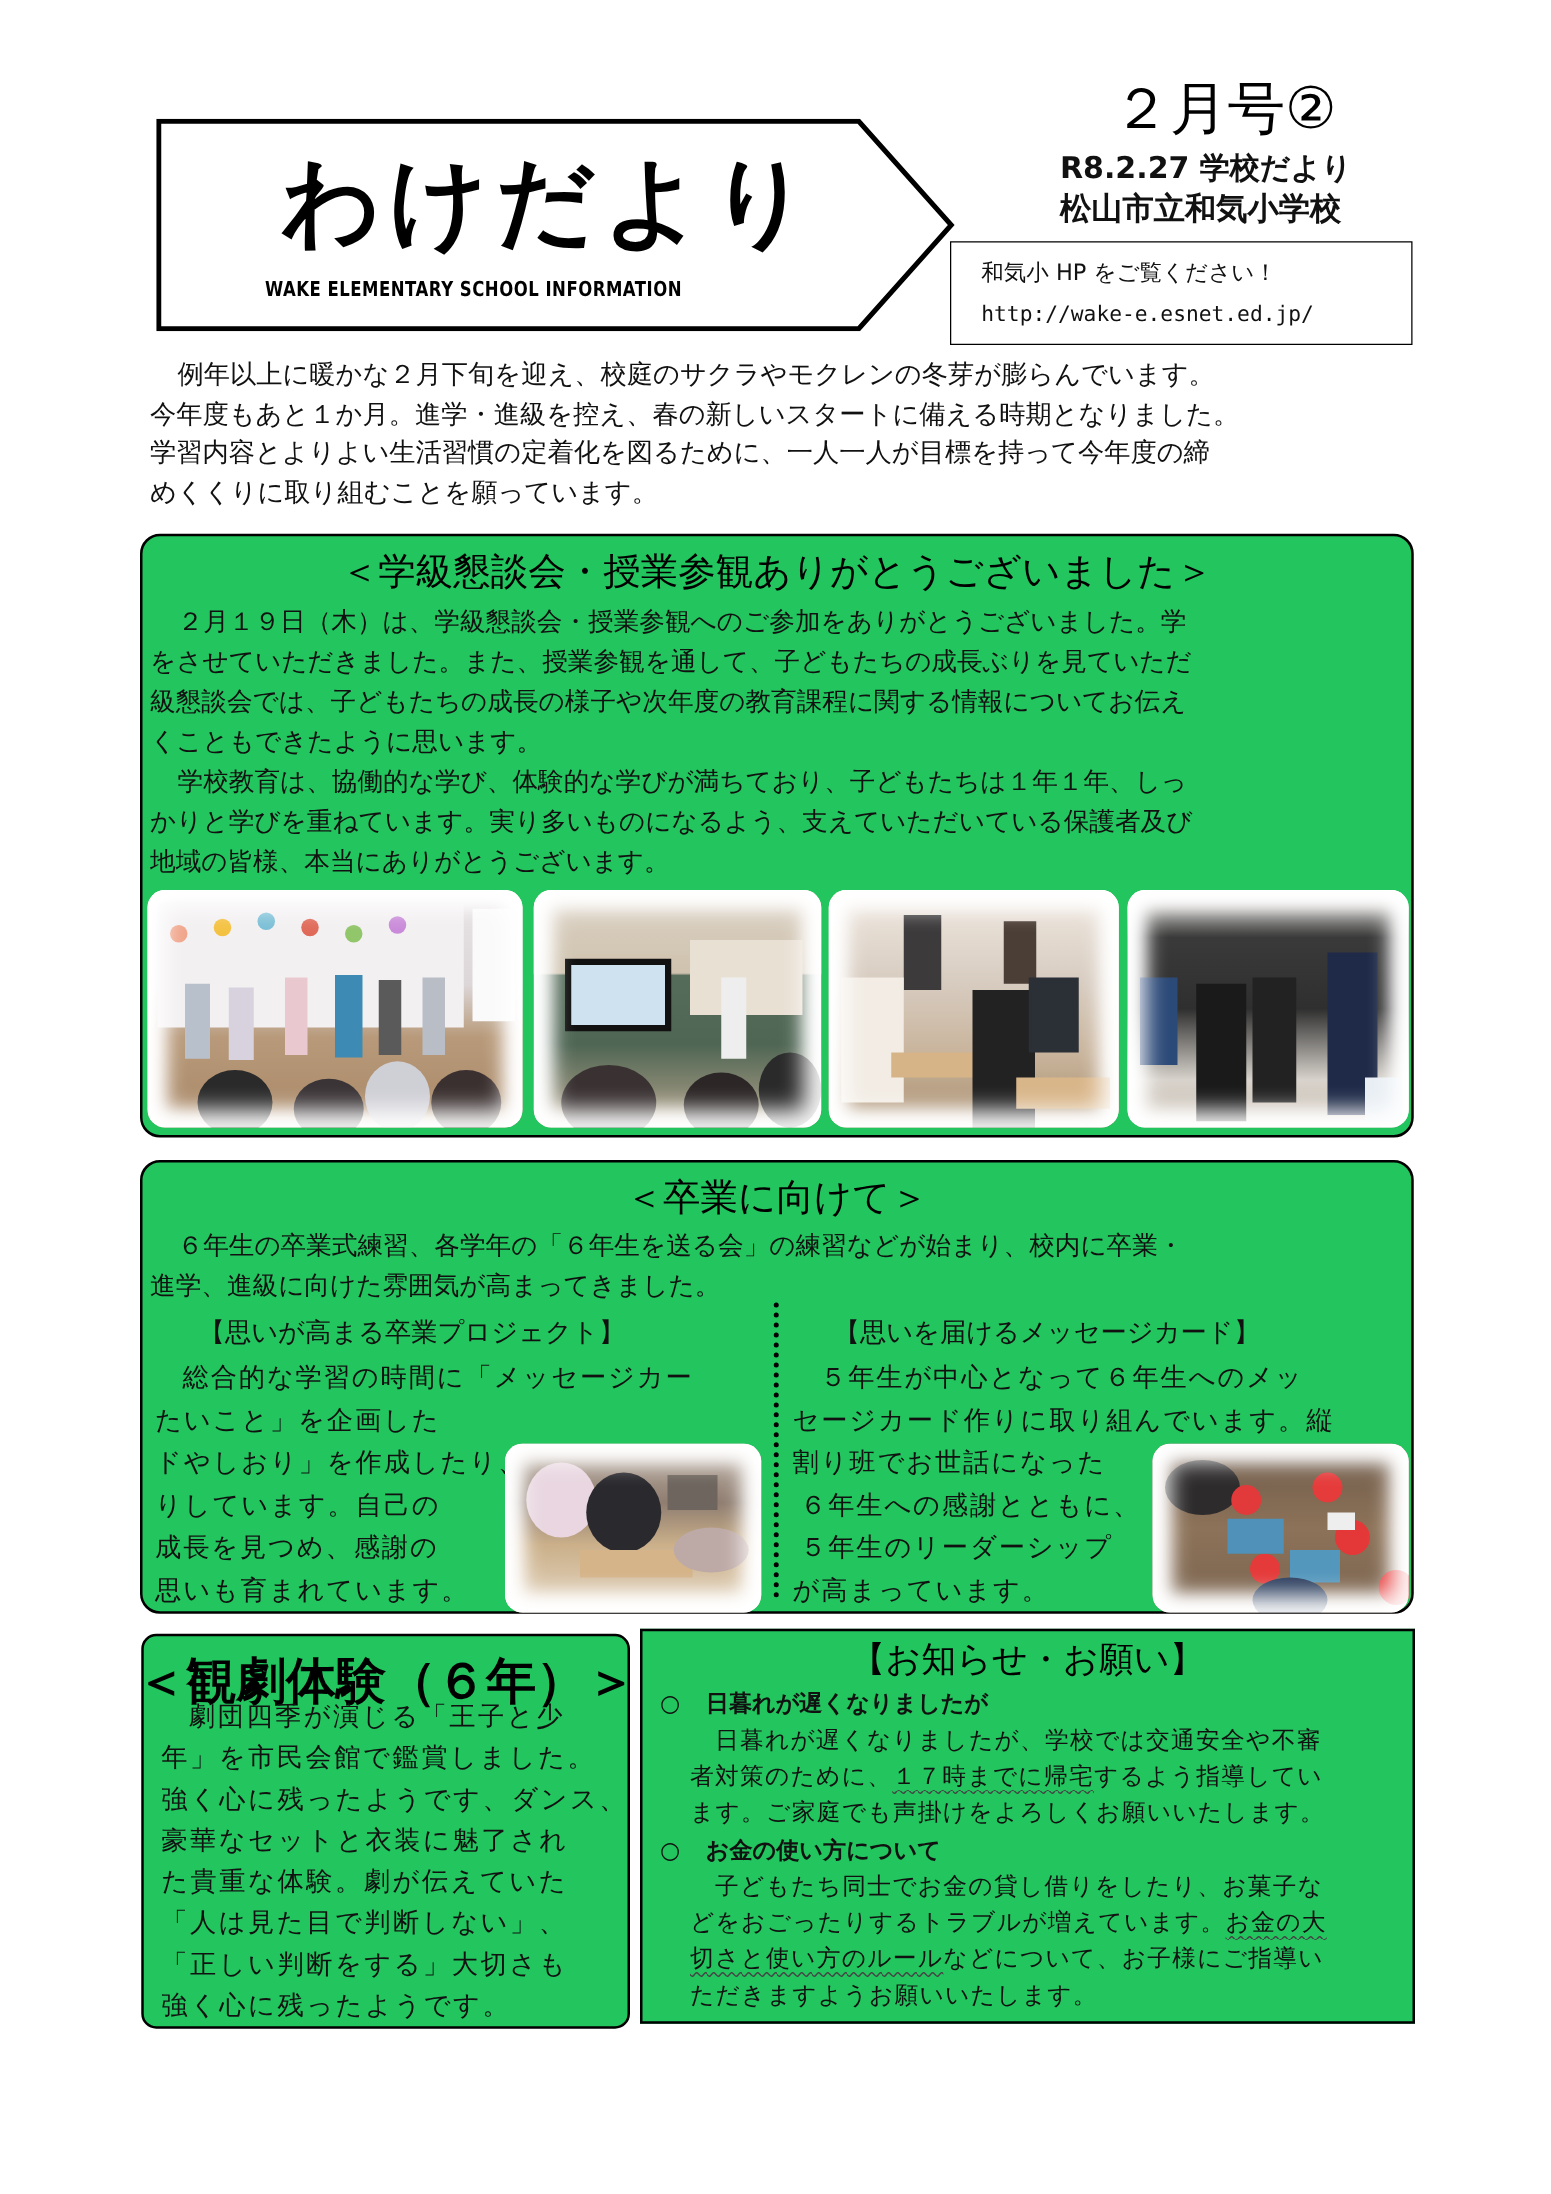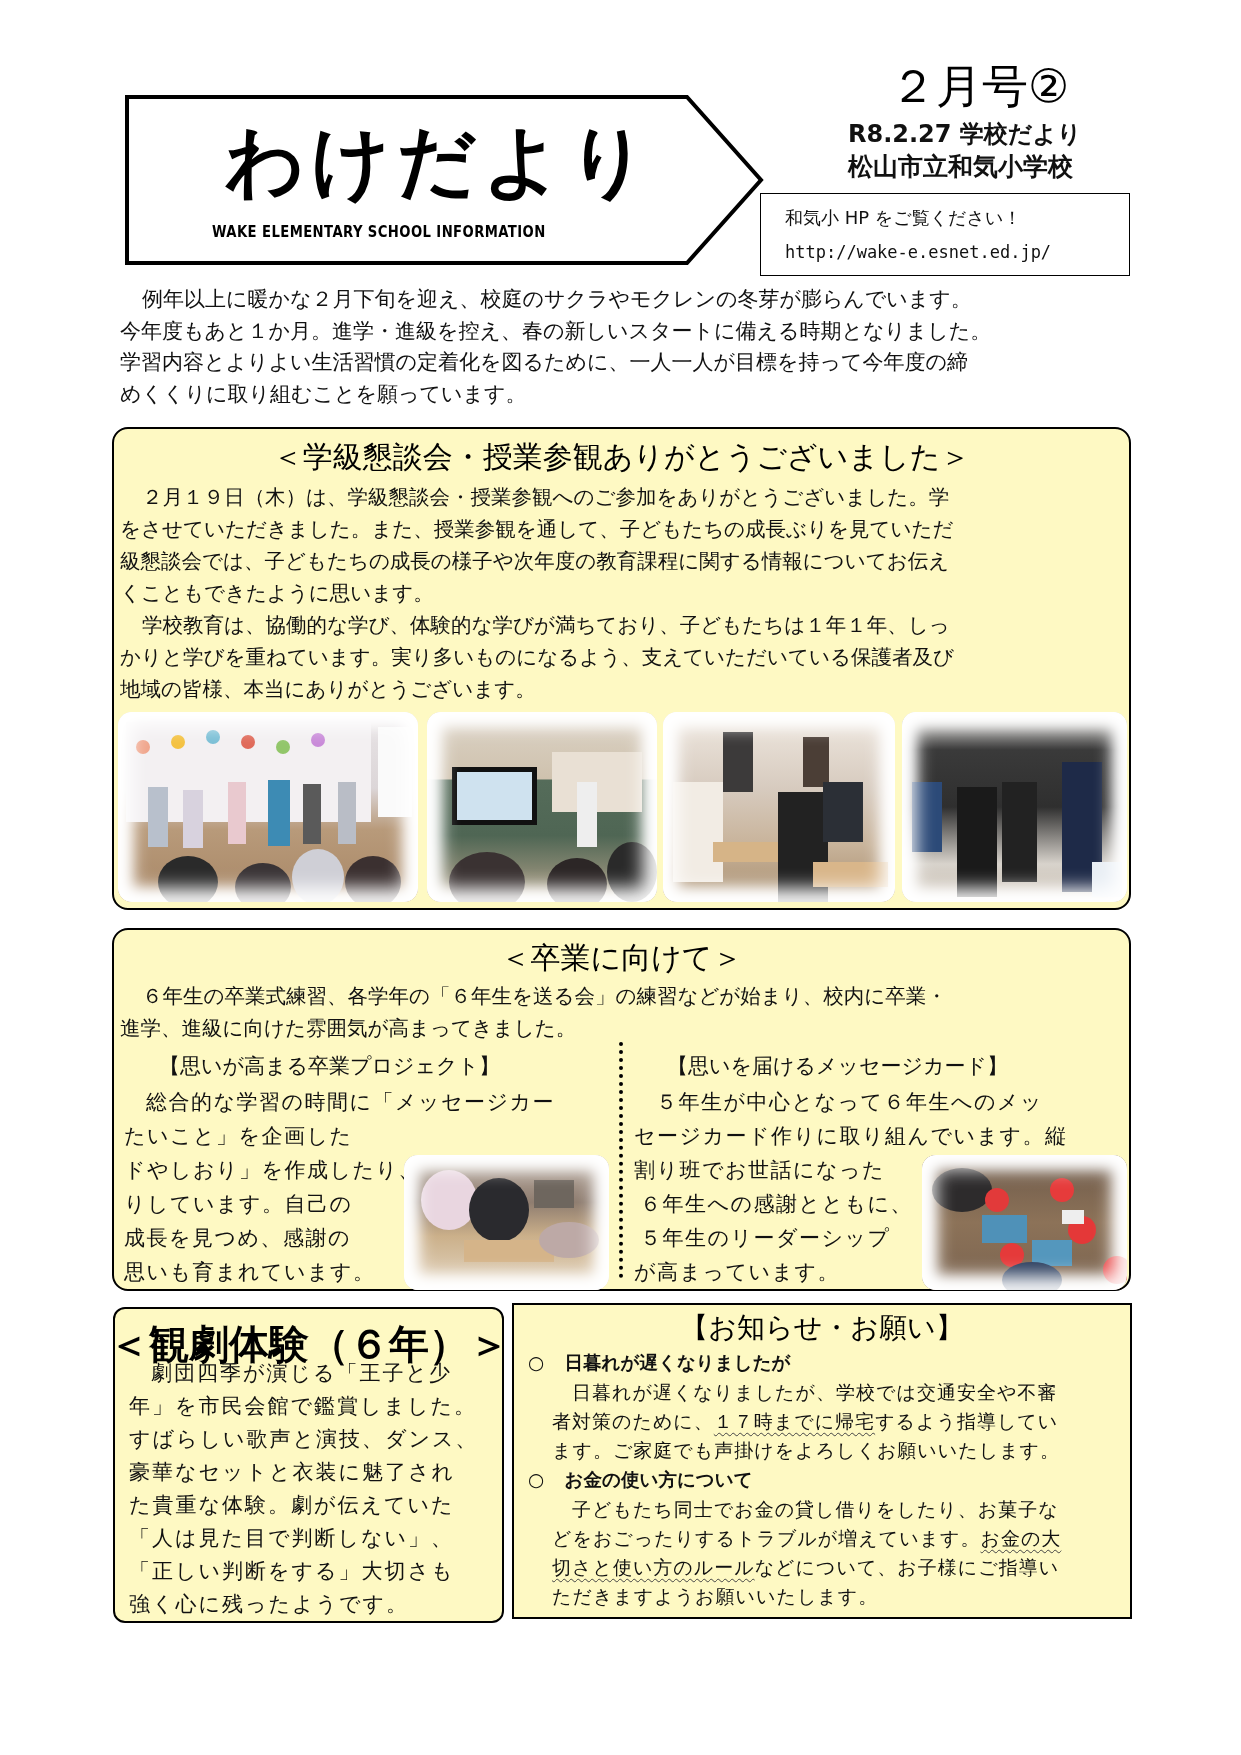--- a/index.html
+++ b/index.html
@@ -21,21 +21,21 @@
   #hpbox { left: 760px; top: 193px; width: 370px; height: 83px; border: 1.5px solid #000; }
   #hp-label { left: 24px; top: 12px; font-family: "DejaVu Sans", sans-serif; font-size: 18px; white-space: nowrap; position: absolute; }
   #hp-url { left: 24px; top: 48px; font-family: "DejaVu Sans Mono", monospace; font-size: 17px; white-space: nowrap; position: absolute; }
 
   
   #intro { left: 120px; top: 284px; width: 1000px; font-size: 21px; line-height: 31.5px; }
   .line { white-space: nowrap; display: block; }
   .indent { padding-left: 22px; }
 
   
-  .box { position: absolute; border: 2px solid #000; border-radius: 16px; background: #fef9c3; }
+  .box { position: absolute; border: 2px solid #000; border-radius: 16px; background: #22c55e; }
   #sec1 { left: 112px; top: 427px; width: 1019px; height: 483px; }
   #sec2 { left: 112px; top: 928px; width: 1019px; height: 363px; }
   #sec3 { left: 113px; top: 1307px; width: 391px; height: 316px; border-radius: 12px; }
   #sec4 { left: 512px; top: 1303px; width: 620px; height: 316px; border-radius: 0; border: 2px solid #000; }
 
   .sec-title { position: absolute; left: 0; right: 0; text-align: center; font-family: "DejaVu Sans", sans-serif; font-size: 30px; white-space: nowrap; color: #000; }
   .para { position: absolute; font-size: 20.5px; line-height: 32px; }
 
   
   .photo { position: absolute; border-radius: 14px; overflow: hidden;
@@ -196,21 +196,21 @@
       <circle cx="195" cy="115" r="14" fill="#e63b3b"></circle>
     </svg>
   </div>
 </div>
 
 <div id="sec3" class="box">
   <div class="sec-title" style="top:8px; font-size:40px; font-weight:bold; left:-6px;">＜観劇体験（６年）＞</div>
   <div class="col-text" style="left:14px; top:48px; font-size:21px; line-height:33px; letter-spacing:2px;">
     <span class="line" style="padding-left:22px;">劇団四季が演じる「王子と少</span>
     <span class="line">年」を市民会館で鑑賞しました。</span>
-    <span class="line">すばらしい歌声と演技、ダンス、</span>
+    <span class="line">強く心に残ったようです、ダンス、</span>
     <span class="line">豪華なセットと衣装に魅了され</span>
     <span class="line">た貴重な体験。劇が伝えていた</span>
     <span class="line">「人は見た目で判断しない」、</span>
     <span class="line">「正しい判断をする」大切さも</span>
     <span class="line">強く心に残ったようです。</span>
   </div>
 </div>
 
 <div id="sec4" class="box">
   <div class="sec-title" style="top:4px; font-size:28px;">【お知らせ・お願い】</div>

